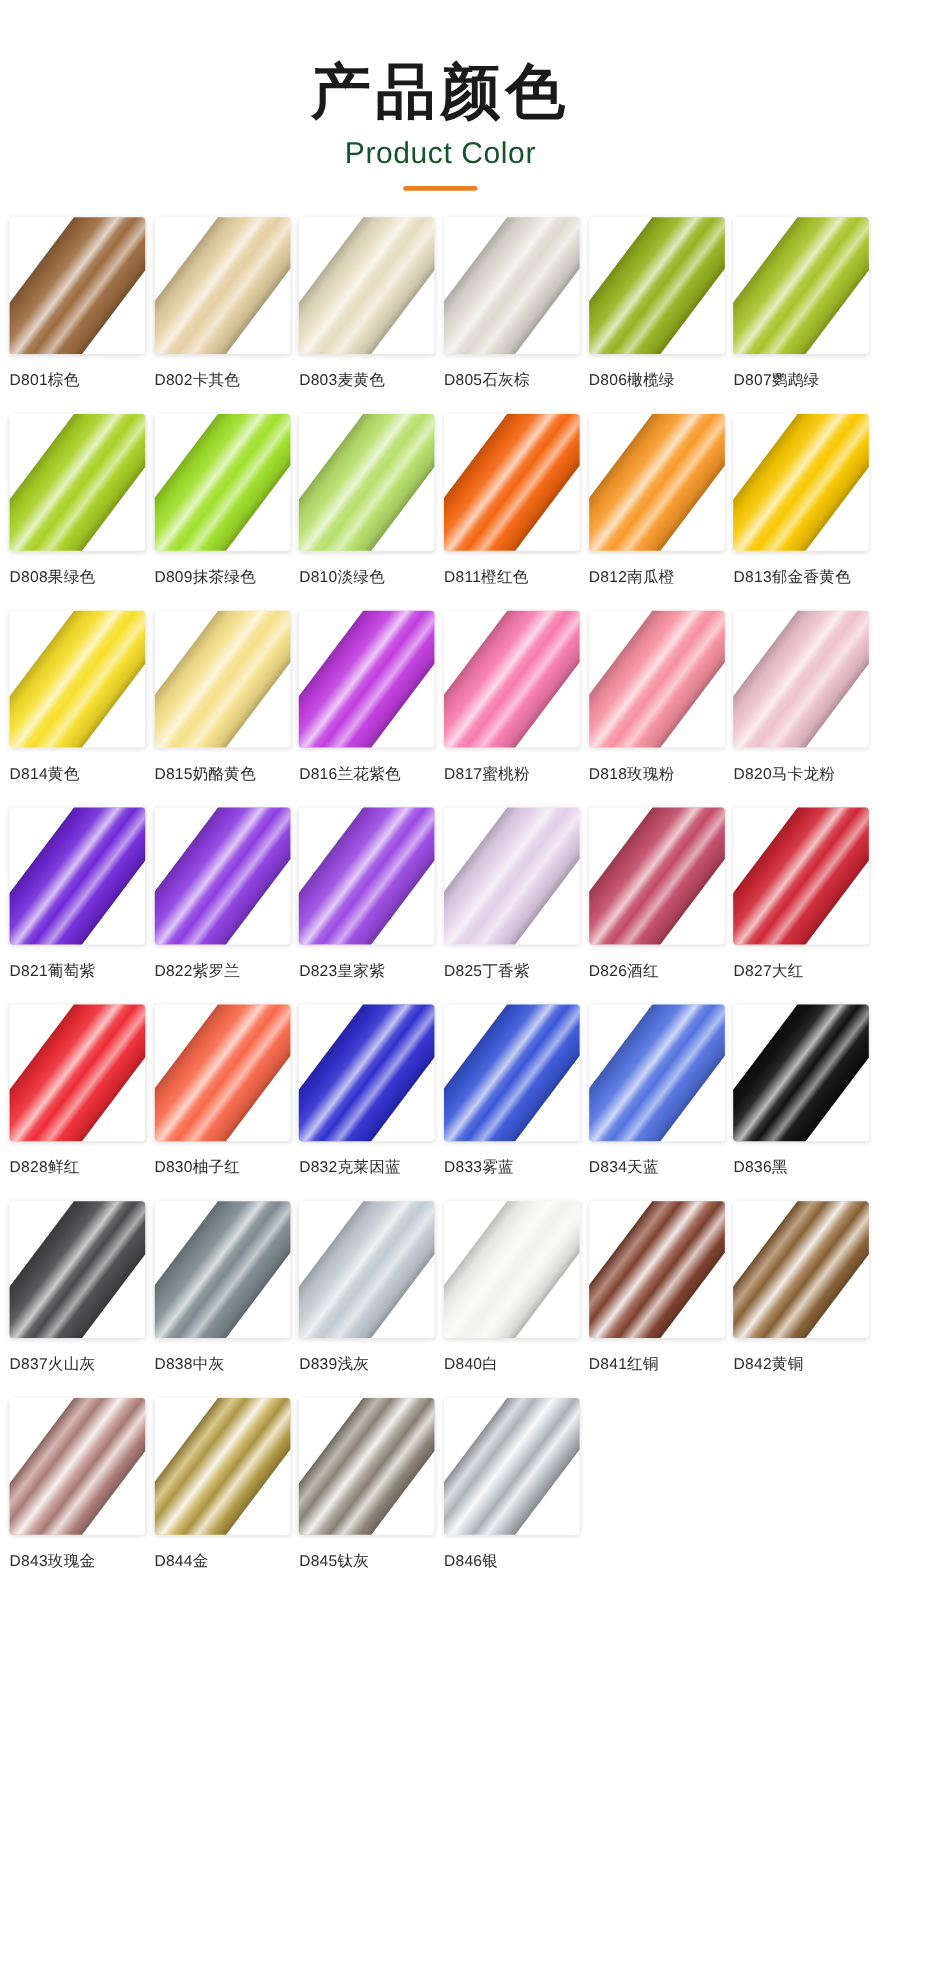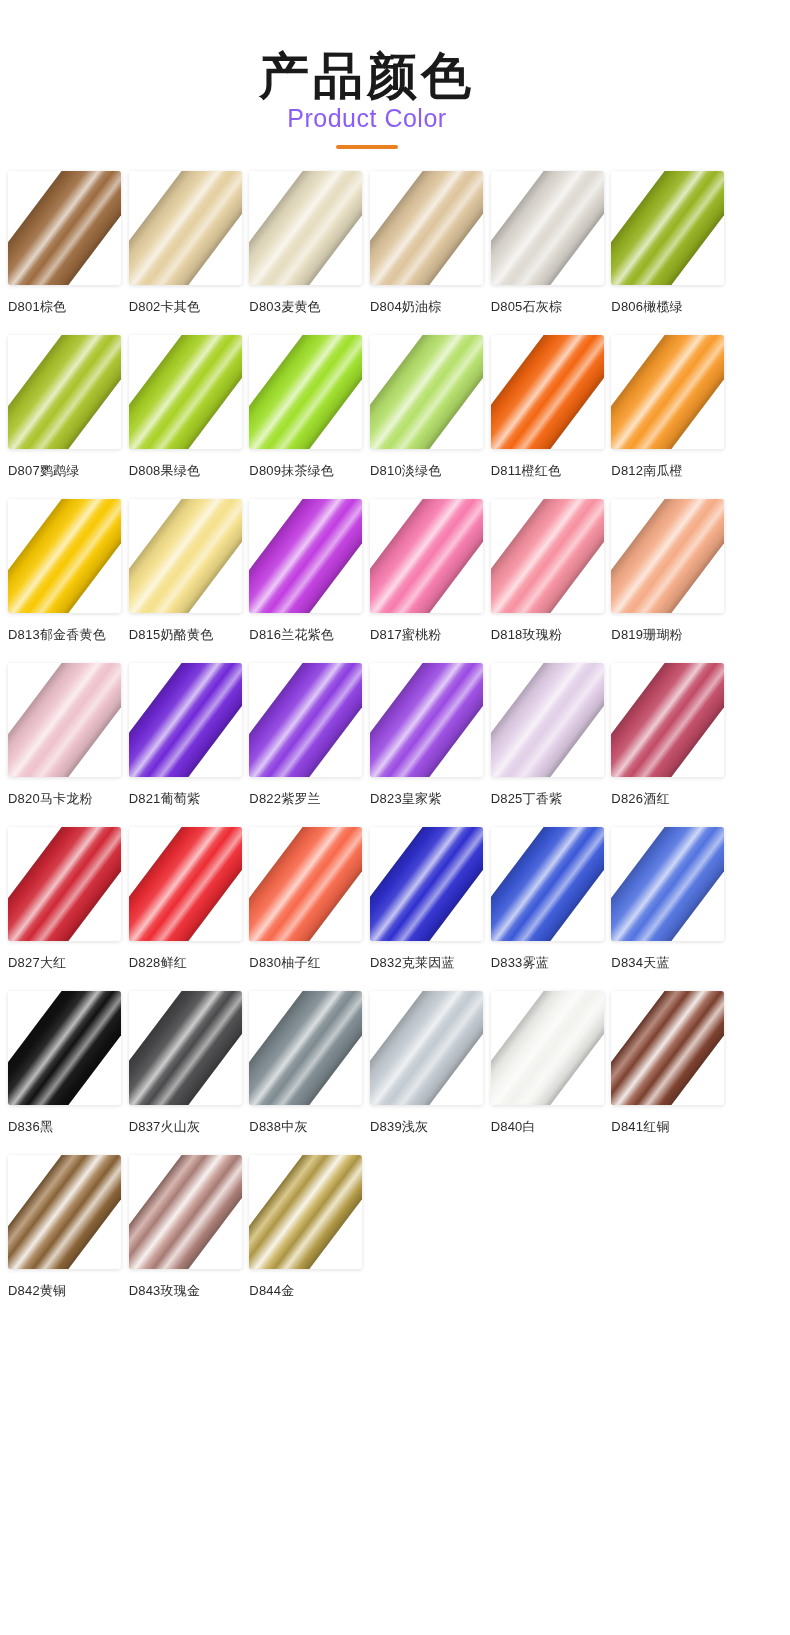--- a/index.html
+++ b/index.html
@@ -11,21 +11,21 @@
   }
   .page { width:734px; height:1635px; position:relative; padding:0 8px; }
 
   
   .header { text-align:center; padding-top:48px; }
   .title-cn {
     font-size:50px; font-weight:bold; color:#1a1a1a;
     letter-spacing:4px; line-height:1.12;
   }
   .title-en {
-    font-size:25px; color:#8b5cf6; 
+    font-size:25px; color:#14532d; margin-top:10px;
     letter-spacing:0.5px; font-weight:400;
   }
   .accent-bar {
     width:62px; height:4px; background:#ea8020;
     margin:12px auto 0; border-radius:2px;
   }
 
   
   .grid {
     margin-top:22px;
@@ -111,26 +111,20 @@
         <div class="label">D802卡其色</div>
       </div>
       <div class="cell">
         <div class="swatch">
           <div class="roll" style="background: rgb(230, 221, 192);"></div>
         </div>
         <div class="label">D803麦黄色</div>
       </div>
       <div class="cell">
         <div class="swatch">
-          <div class="roll" style="background: rgb(221, 196, 156);"></div>
-        </div>
-        <div class="label">D804奶油棕</div>
-      </div>
-      <div class="cell">
-        <div class="swatch">
           <div class="roll" style="background: rgb(222, 218, 210);"></div>
         </div>
         <div class="label">D805石灰棕</div>
       </div>
       <div class="cell">
         <div class="swatch">
           <div class="roll" style="background: rgb(150, 179, 32);"></div>
         </div>
         <div class="label">D806橄榄绿</div>
       </div>
@@ -171,20 +165,26 @@
         <div class="label">D812南瓜橙</div>
       </div>
       <div class="cell">
         <div class="swatch">
           <div class="roll" style="background: rgb(248, 200, 0);"></div>
         </div>
         <div class="label">D813郁金香黄色</div>
       </div>
       <div class="cell">
         <div class="swatch">
+          <div class="roll" style="background: rgb(246, 223, 42);"></div>
+        </div>
+        <div class="label">D814黄色</div>
+      </div>
+      <div class="cell">
+        <div class="swatch">
           <div class="roll" style="background: rgb(245, 224, 138);"></div>
         </div>
         <div class="label">D815奶酪黄色</div>
       </div>
       <div class="cell">
         <div class="swatch">
           <div class="roll" style="background: rgb(193, 60, 224);"></div>
         </div>
         <div class="label">D816兰花紫色</div>
       </div>
@@ -195,26 +195,20 @@
         <div class="label">D817蜜桃粉</div>
       </div>
       <div class="cell">
         <div class="swatch">
           <div class="roll" style="background: rgb(247, 144, 160);"></div>
         </div>
         <div class="label">D818玫瑰粉</div>
       </div>
       <div class="cell">
         <div class="swatch">
-          <div class="roll" style="background: rgb(245, 171, 134);"></div>
-        </div>
-        <div class="label">D819珊瑚粉</div>
-      </div>
-      <div class="cell">
-        <div class="swatch">
           <div class="roll" style="background: rgb(238, 194, 204);"></div>
         </div>
         <div class="label">D820马卡龙粉</div>
       </div>
       <div class="cell">
         <div class="swatch">
           <div class="roll" style="background: rgb(112, 40, 216);"></div>
         </div>
         <div class="label">D821葡萄紫</div>
       </div>
@@ -325,15 +319,27 @@
           <div class="roll metal" style="background: rgb(192, 142, 134);"></div>
         </div>
         <div class="label">D843玫瑰金</div>
       </div>
       <div class="cell">
         <div class="swatch">
           <div class="roll metal" style="background: rgb(198, 171, 78);"></div>
         </div>
         <div class="label">D844金</div>
       </div>
+      <div class="cell">
+        <div class="swatch">
+          <div class="roll metal" style="background: rgb(156, 148, 134);"></div>
+        </div>
+        <div class="label">D845钛灰</div>
+      </div>
+      <div class="cell">
+        <div class="swatch">
+          <div class="roll metal" style="background: rgb(198, 204, 210);"></div>
+        </div>
+        <div class="label">D846银</div>
+      </div>
     </div>
 
 </div>
 
 </body></html>

